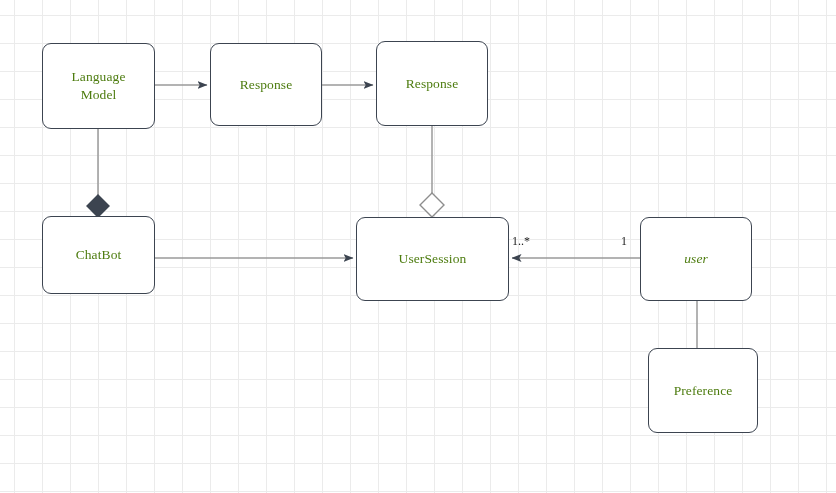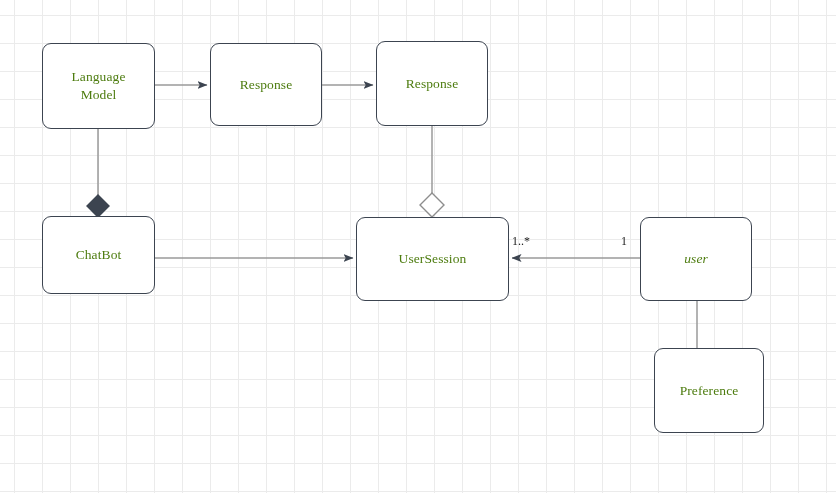--- a/index.html
+++ b/index.html
@@ -108,20 +108,20 @@
   </div>
 
   <div class="node" style="left: 356px; top: 217px; width: 153px; height: 84px;">
     <span class="node-label">UserSession</span>
   </div>
 
   <div class="node" style="left: 640px; top: 217px; width: 112px; height: 84px; font-style: italic;">
     <span class="node-label">user</span>
   </div>
 
-  <div class="node" style="left: 648px; top: 348px; width: 110px; height: 85px; margin-left: 6px;">
+  <div class="node" style="left: 648px; top: 348px; width: 110px; height: 85px;">
     <span class="node-label">Preference</span>
   </div>
 
   <span class="mult" style="left: 512px; top: 234px;">1..*</span>
   <span class="mult" style="left: 621px; top: 234px;">1</span>
 
 </div>
 
 </body></html>

